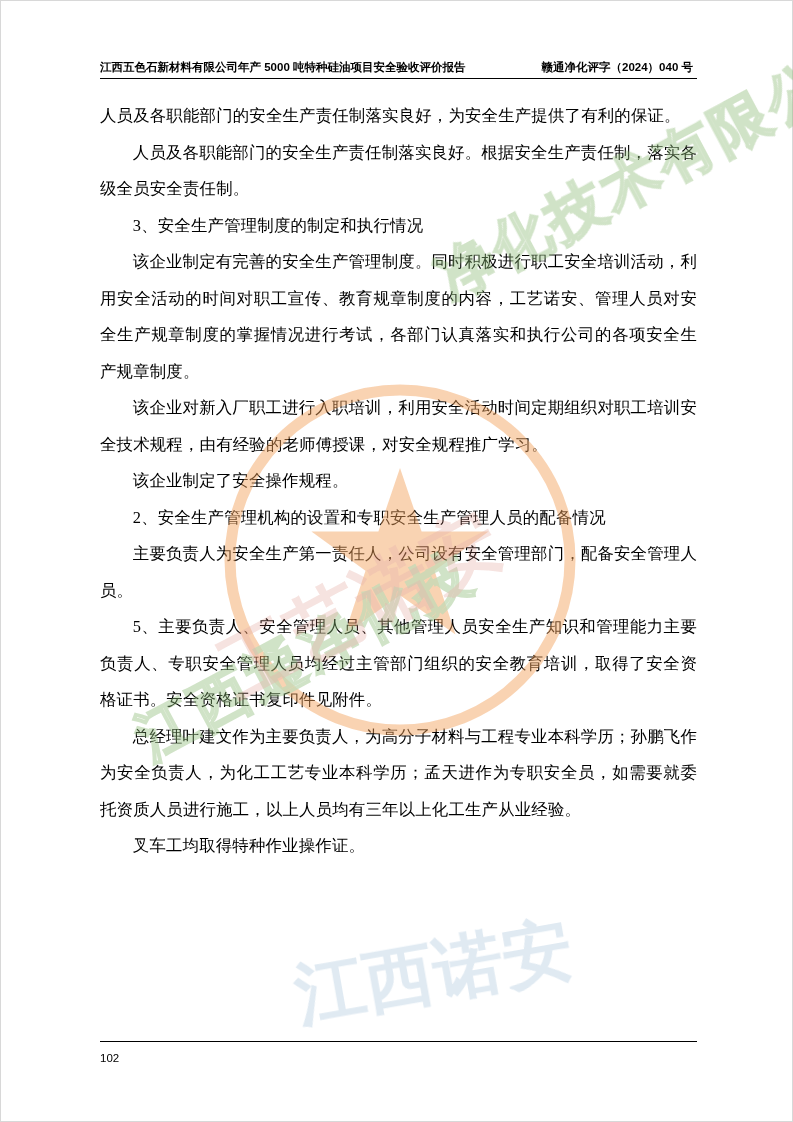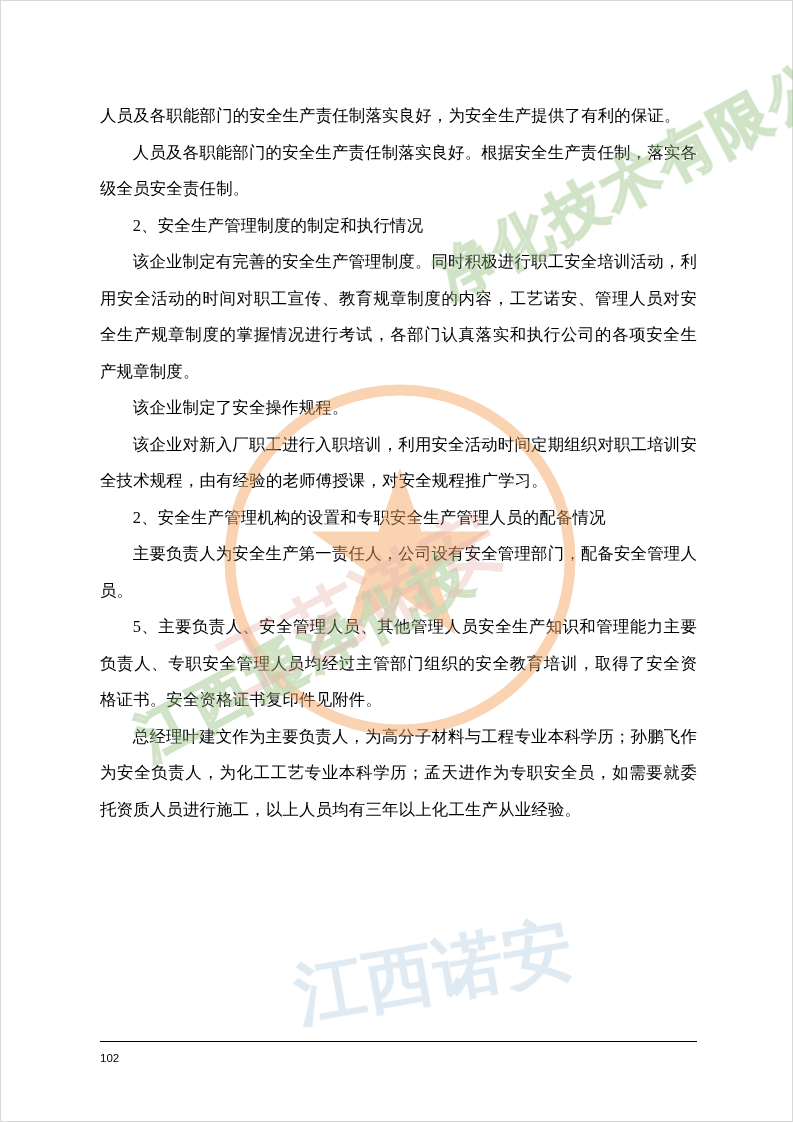--- a/index.html
+++ b/index.html
@@ -134,32 +134,40 @@
 
         <g transform="translate(300,1020) rotate(-10)" opacity="0.6">
           <text x="0" y="0" font-family="Liberation Sans, DejaVu Sans, sans-serif" font-size="70" font-weight="bold" fill="#7fa8c9" opacity="0.75">江西诺安</text>
         </g>
       </g>
     </svg>
   </div>
 
   <div class="page-inner">
 
+    <div class="header">
+      <div class="header-row">
+        <span class="header-left">江西五色石新材料有限公司年产 5000 吨特种硅油项目安全验收评价报告</span>
+        <span class="header-right">赣通净化评字（2024）040 号</span>
+      </div>
+      <div class="header-rule"></div>
+    </div>
 
     <div class="body">
       <p class="para">人员及各职能部门的安全生产责任制落实良好，为安全生产提供了有利的保证。</p>
       <p class="para indent">人员及各职能部门的安全生产责任制落实良好。根据安全生产责任制，落实各级全员安全责任制。</p>
-      <p class="para indent">2、安全生产管理制度的制定和执行情况</p>
+      <p class="para indent">3、安全生产管理制度的制定和执行情况</p>
       <p class="para indent">该企业制定有完善的安全生产管理制度。同时积极进行职工安全培训活动，利用安全活动的时间对职工宣传、教育规章制度的内容，工艺诺安、管理人员对安全生产规章制度的掌握情况进行考试，各部门认真落实和执行公司的各项安全生产规章制度。</p>
+      <p class="para indent">该企业对新入厂职工进行入职培训，利用安全活动时间定期组织对职工培训安全技术规程，由有经验的老师傅授课，对安全规程推广学习。</p>
       <p class="para indent">该企业制定了安全操作规程。</p>
-      <p class="para indent">该企业对新入厂职工进行入职培训，利用安全活动时间定期组织对职工培训安全技术规程，由有经验的老师傅授课，对安全规程推广学习。</p>
       <p class="para indent">2、安全生产管理机构的设置和专职安全生产管理人员的配备情况</p>
       <p class="para indent">主要负责人为安全生产第一责任人，公司设有安全管理部门，配备安全管理人员。</p>
       <p class="para indent">5、主要负责人、安全管理人员、其他管理人员安全生产知识和管理能力主要负责人、专职安全管理人员均经过主管部门组织的安全教育培训，取得了安全资格证书。安全资格证书复印件见附件。</p>
       <p class="para indent">总经理叶建文作为主要负责人，为高分子材料与工程专业本科学历；孙鹏飞作为安全负责人，为化工工艺专业本科学历；孟天进作为专职安全员，如需要就委托资质人员进行施工，以上人员均有三年以上化工生产从业经验。</p>
+      <p class="para indent">叉车工均取得特种作业操作证。</p>
     </div>
 
   </div>
 
   <div class="footer">
     <div class="footer-rule"></div>
     <div class="footer-num">102</div>
   </div>
 
 </div>

